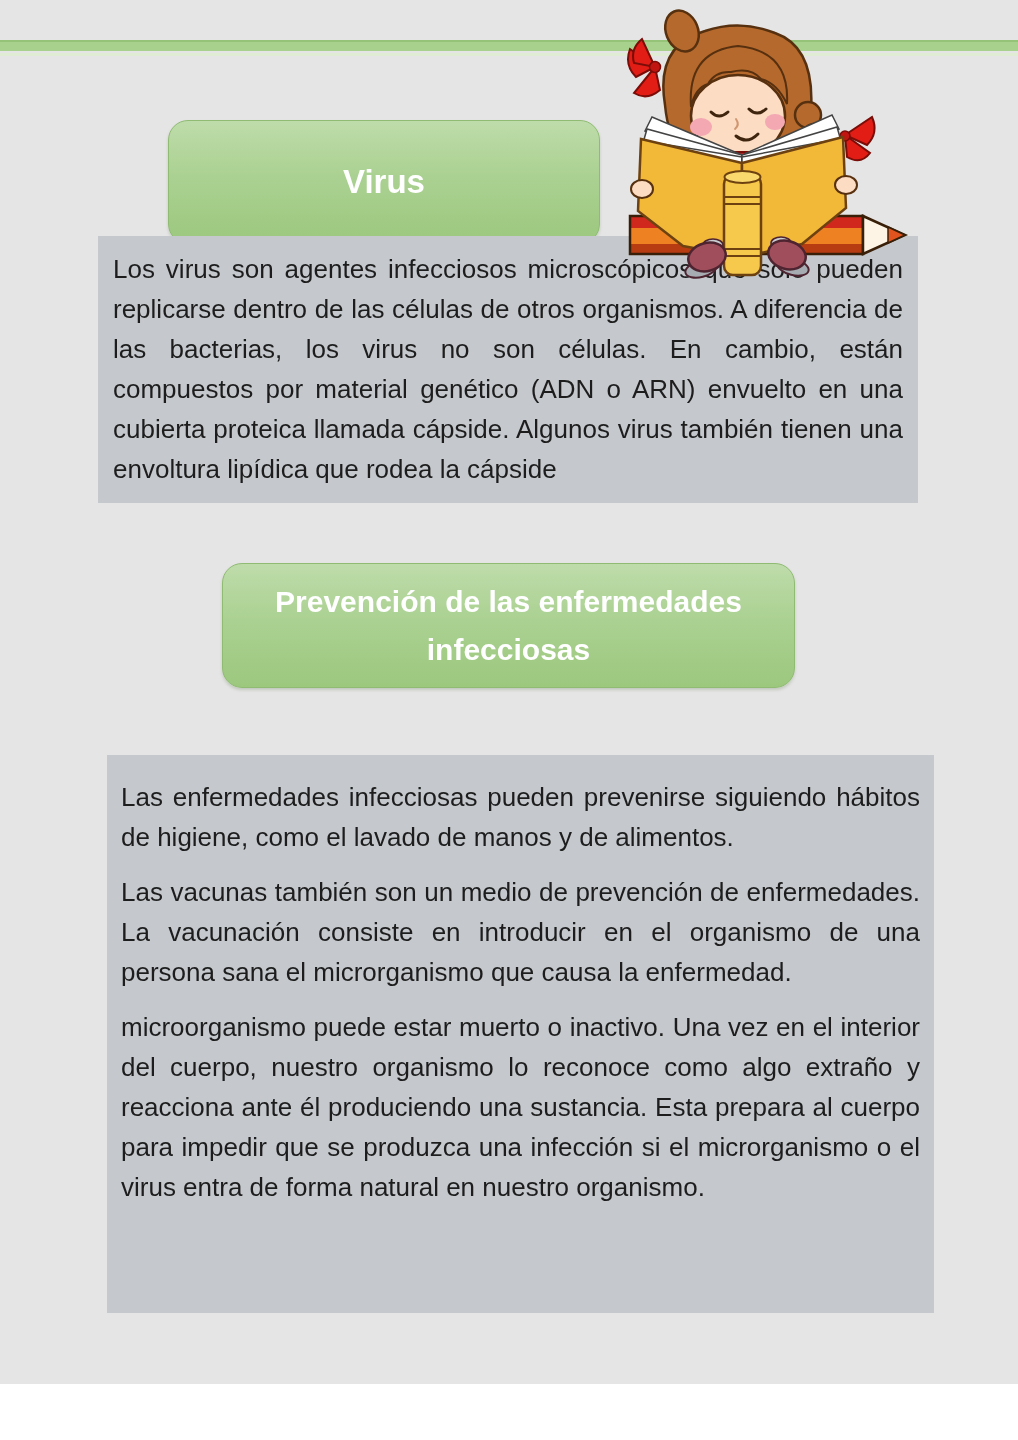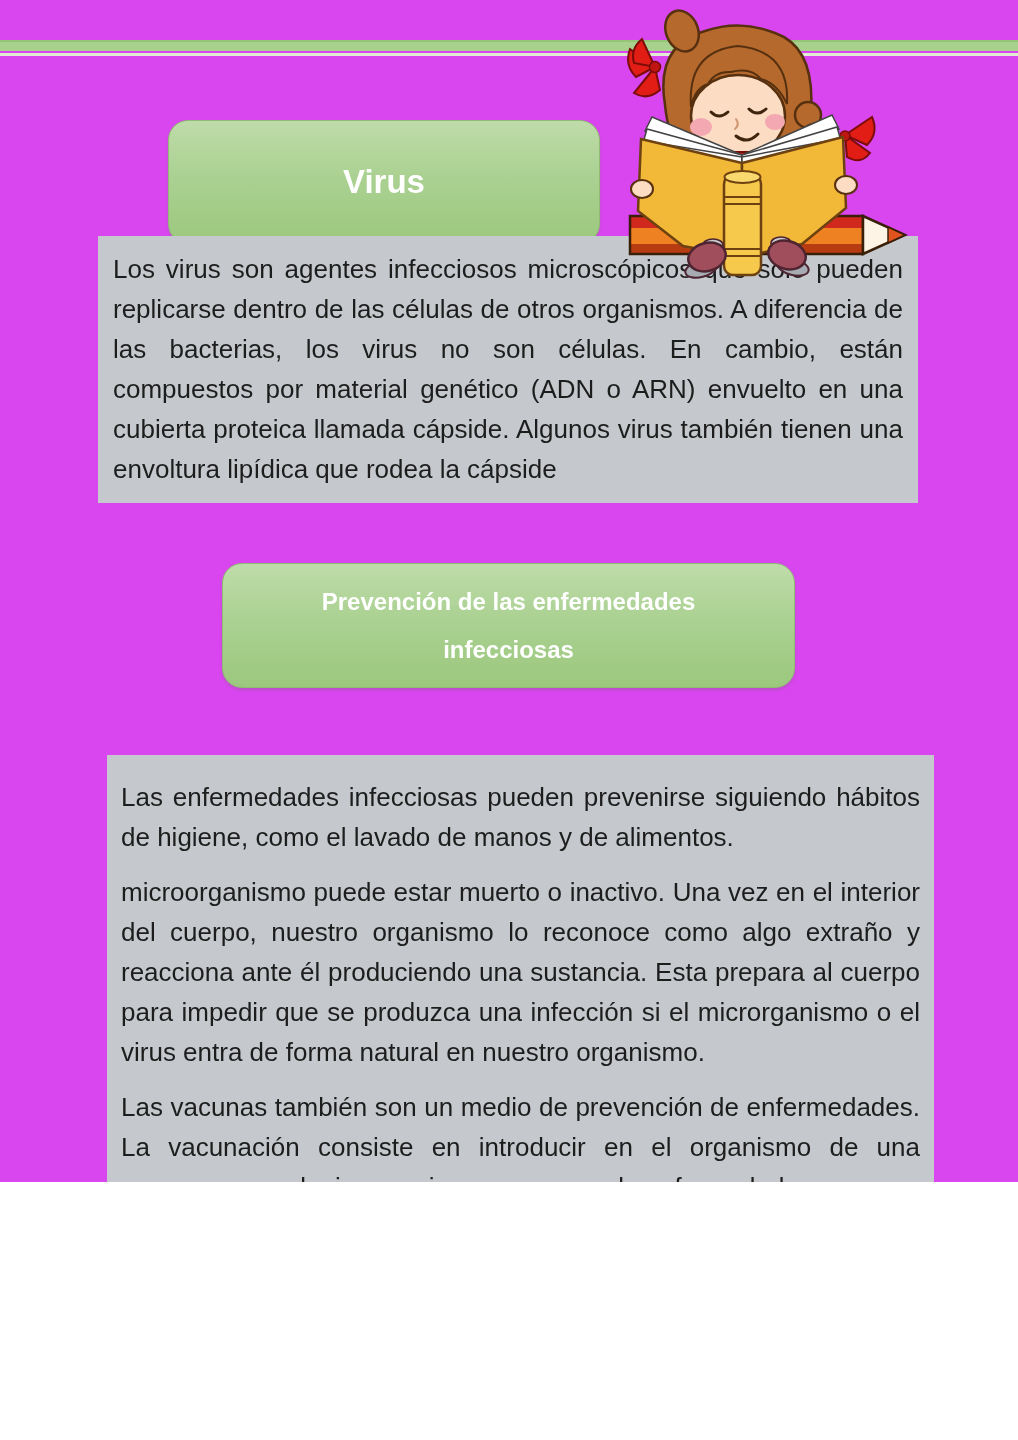--- a/index.html
+++ b/index.html
@@ -1,21 +1,21 @@
 <!DOCTYPE html>
 <html><head>
 <meta charset="utf-8">
 <style>
   html, body { margin: 0; padding: 0; }
   body { font-family: "Liberation Sans", sans-serif; }
   .page {
     position: relative;
     width: 1018px;
-    height: 1182px;
-    background: #d946ef;
+    height: 1384px;
+    background: #e5e5e5;
     overflow: hidden;
   }
   
   .band {
     position: absolute;
     left: 0;
     width: 1018px;
     height: 9px;
     background: #a9d18e;
     border-top: 2px solid #95c377;
@@ -51,21 +51,21 @@
     justify-content: center;
   }
   .title-box.virus {
     left: 168px; top: 120px;
     width: 432px; height: 124px;
     font-size: 33px;
   }
   .title-box.prevencion {
     left: 222px; top: 563px;
     width: 573px; height: 125px;
-    font-size: 24px;
+    font-size: 30px;
     line-height: 48px;
     padding: 0 40px;
   }
 
   
   .text-panel {
     position: absolute;
     box-sizing: border-box;
     background: #c5c9cd;
     color: #1d1d1d;
@@ -121,22 +121,22 @@
   <div class="text-panel first">
     <p>Los virus son agentes infecciosos microscópicos que solo pueden replicarse dentro de las células de otros organismos. A diferencia de las bacterias, los virus no son células. En cambio, están compuestos por material genético (ADN o ARN) envuelto en una cubierta proteica llamada cápside. Algunos virus también tienen una envoltura lipídica que rodea la cápside</p>
   </div>
 
   <div class="title-box prevencion">
     <span>Prevención de las enfermedades infecciosas</span>
   </div>
 
   <div class="text-panel second">
     <p>Las enfermedades infecciosas pueden prevenirse siguiendo hábitos de higiene, como el lavado de manos y de alimentos.</p>
+    <p>Las vacunas también son un medio de prevención de enfermedades. La vacunación consiste en introducir en el organismo de una persona sana el microrganismo que causa la enfermedad.</p>
     <p>microorganismo puede estar muerto o inactivo. Una vez en el interior del cuerpo, nuestro organismo lo reconoce como algo extraño y reacciona ante él produciendo una sustancia. Esta prepara al cuerpo para impedir que se produzca una infección si el microrganismo o el virus entra de forma natural en nuestro organismo.</p>
-    <p>Las vacunas también son un medio de prevención de enfermedades. La vacunación consiste en introducir en el organismo de una persona sana el microrganismo que causa la enfermedad.</p>
   </div>
 
   <svg class="illustration" viewBox="0 0 285 295" xmlns="http://www.w3.org/2000/svg">
 
     <g>
       <rect x="5" y="211" width="233" height="12" fill="#d0281c"></rect>
       <rect x="5" y="223" width="233" height="16" fill="#ee8121"></rect>
       <rect x="5" y="239" width="233" height="10" fill="#b83c12"></rect>
       <rect x="5" y="211" width="233" height="38" fill="none" stroke="#3a1f08" stroke-width="2.5"></rect>
       <polygon points="238,211 280,230 238,249" fill="#fdf4e6" stroke="#3a1f08" stroke-width="2.5"></polygon>

